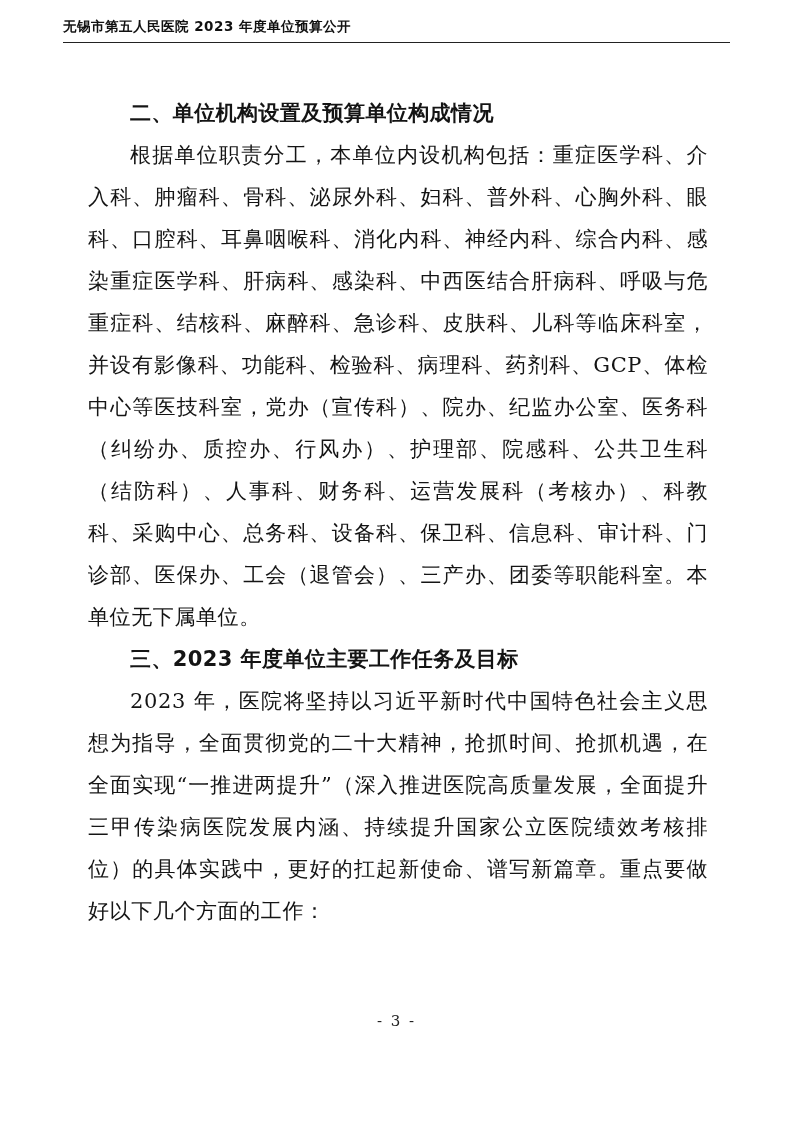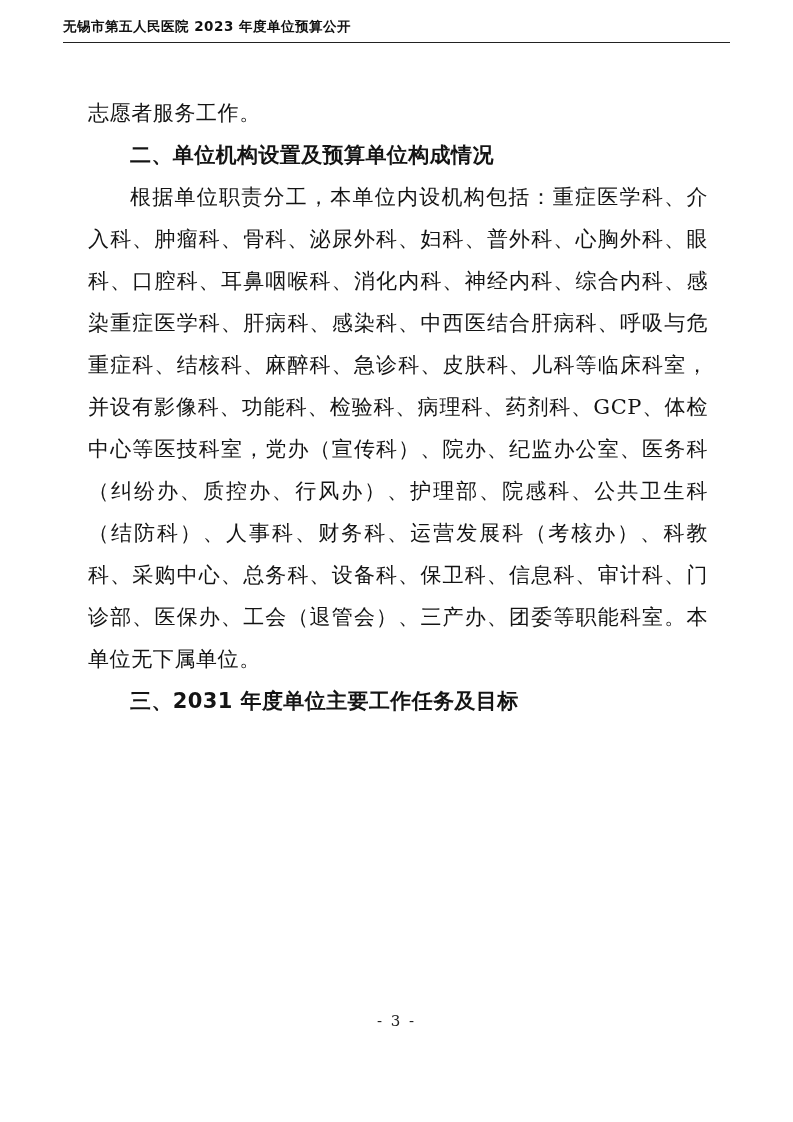--- a/index.html
+++ b/index.html
@@ -69,21 +69,21 @@
   }
 </style>
 </head>
 <body>
 
 <div class="page">
 
   <div class="header">无锡市第五人民医院 2023 年度单位预算公开</div>
 
   <div class="content">
-    <p class="">志愿者服务工作。</p>
     <p class="heading">二、单位机构设置及预算单位构成情况</p>
     <p class="indent">根据单位职责分工，本单位内设机构包括：重症医学科、介入科、肿瘤科、骨科、泌尿外科、妇科、普外科、心胸外科、眼科、口腔科、耳鼻咽喉科、消化内科、神经内科、综合内科、感染重症医学科、肝病科、感染科、中西医结合肝病科、呼吸与危重症科、结核科、麻醉科、急诊科、皮肤科、儿科等临床科室，并设有影像科、功能科、检验科、病理科、药剂科、GCP、体检中心等医技科室，党办（宣传科）、院办、纪监办公室、医务科（纠纷办、质控办、行风办）、护理部、院感科、公共卫生科（结防科）、人事科、财务科、运营发展科（考核办）、科教科、采购中心、总务科、设备科、保卫科、信息科、审计科、门诊部、医保办、工会（退管会）、三产办、团委等职能科室。本单位无下属单位。</p>
-    <p class="heading">三、2031 年度单位主要工作任务及目标</p>
+    <p class="heading">三、2023 年度单位主要工作任务及目标</p>
+    <p class="indent">2023 年，医院将坚持以习近平新时代中国特色社会主义思想为指导，全面贯彻党的二十大精神，抢抓时间、抢抓机遇，在全面实现“一推进两提升”（深入推进医院高质量发展，全面提升三甲传染病医院发展内涵、持续提升国家公立医院绩效考核排位）的具体实践中，更好的扛起新使命、谱写新篇章。重点要做好以下几个方面的工作：</p>
   </div>
 
   <div class="footer">- 3 -</div>
 
 </div>
 
 </body></html>

